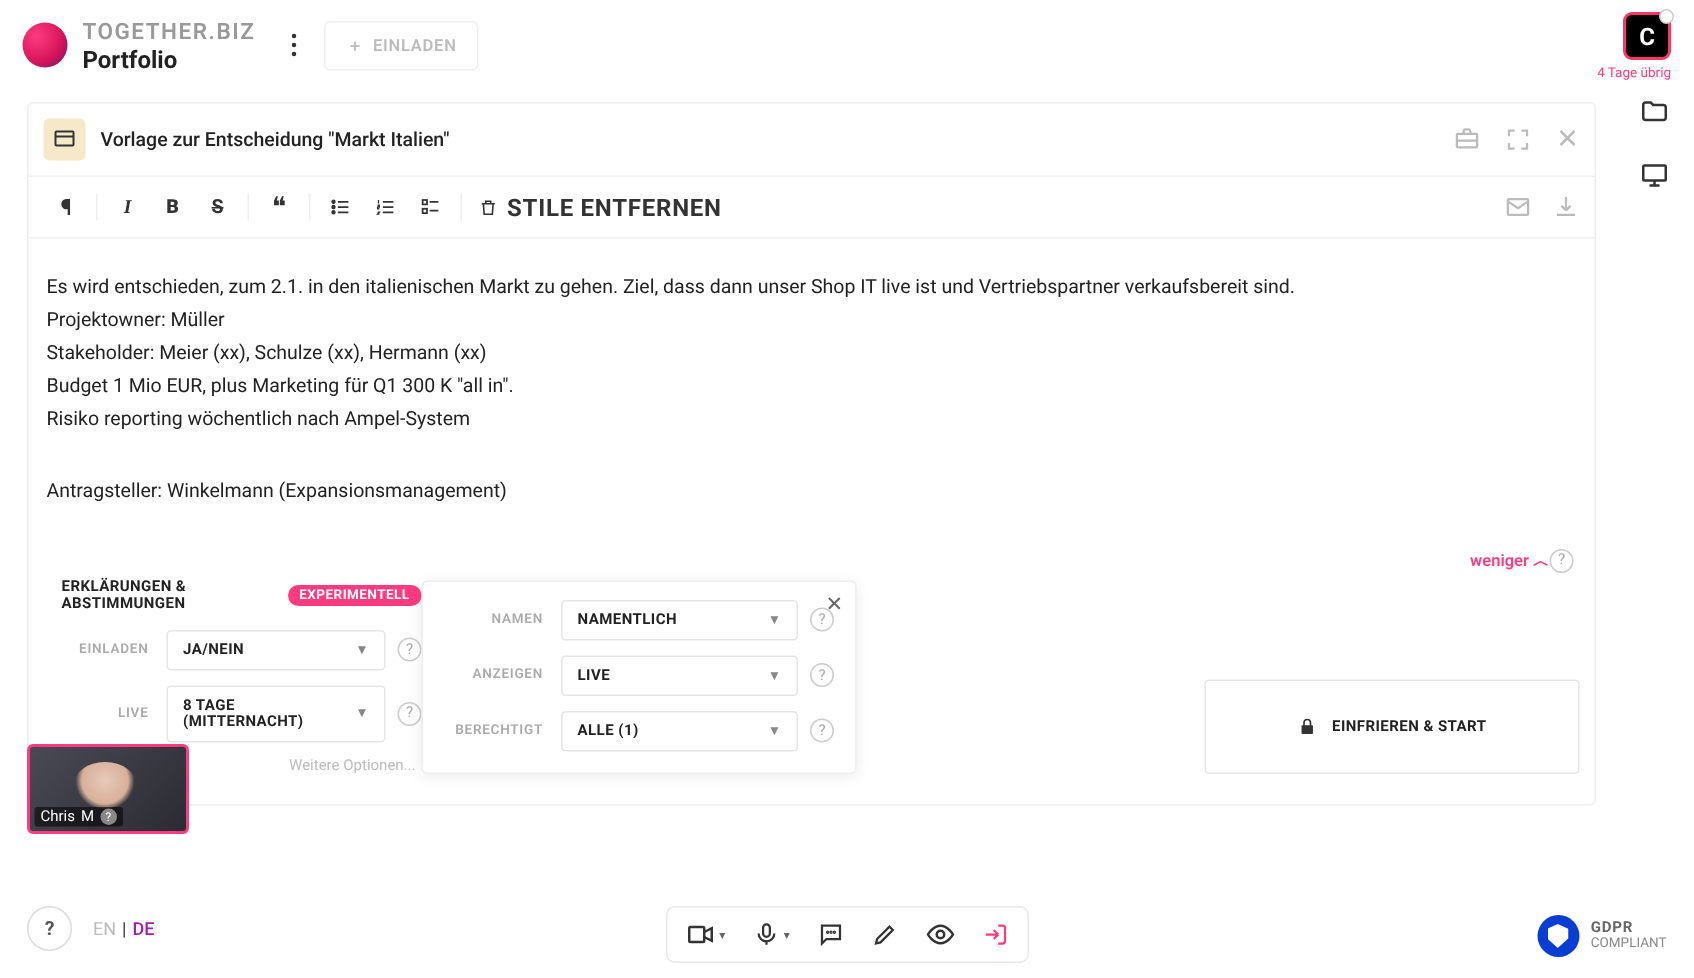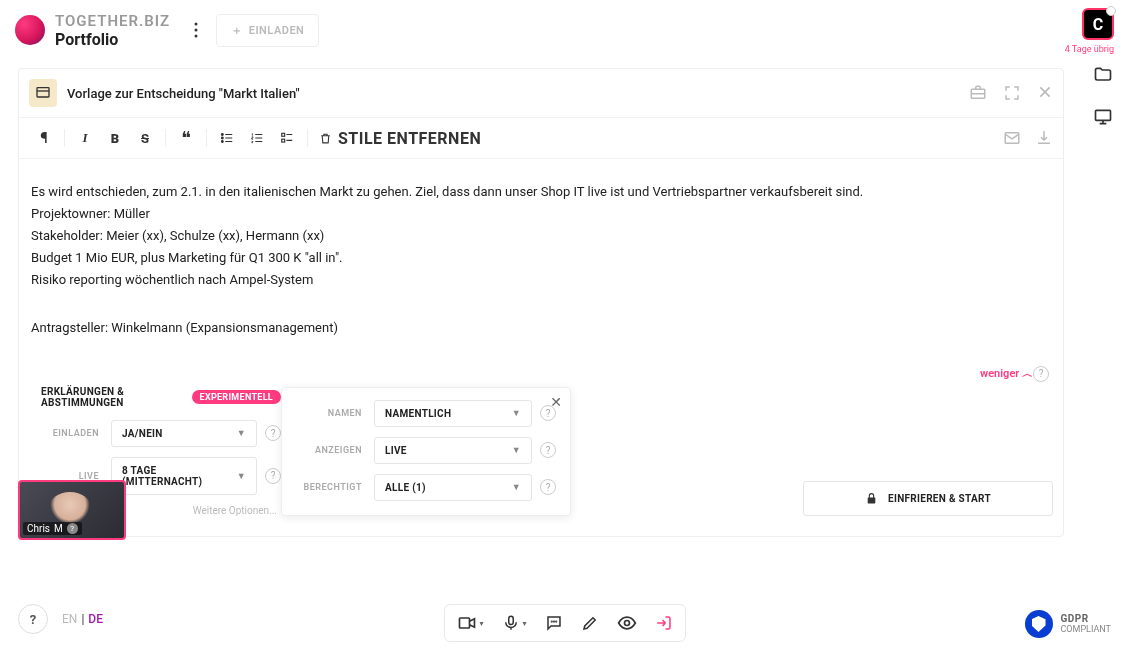--- a/index.html
+++ b/index.html
@@ -58,24 +58,24 @@
   .select { flex: 1; border: 1px solid #e5e5e5; border-radius: 3px; padding: 7px 10px; font-size: 10px; font-weight: 700; letter-spacing: 0.3px; display: flex; align-items: center; justify-content: space-between; cursor: pointer; background: #fff; }
   .select-caret { color: #888; font-size: 9px; }
   .row-help { margin-left: 8px; }
   .more-opts { font-size: 10px; color: #bbb; text-align: right; padding-right: 4px; cursor: pointer; }
 
   .popup { position: relative; width: 290px; background: #fff; border: 1px solid #eee; border-radius: 4px; box-shadow: 0 2px 10px rgba(0,0,0,0.08); padding: 12px 14px 14px 14px; }
   .popup-close { position: absolute; top: 6px; right: 8px; font-size: 14px; color: #666; cursor: pointer; }
   .popup .form-label { width: 78px; text-align: right; }
 
   .freeze-col { flex: 1; display:flex; justify-content:flex-end; }
-  .freeze-btn { width: 250px; border: 1px solid #e5e5e5; border-radius: 3px; padding: 10px; font-size: 10px; font-weight: 700; letter-spacing: 0.3px; display: flex; align-items: center; justify-content: center; gap: 10px; cursor: pointer; background: #fff; }
-
-  
-  .video-thumb { position: absolute; left: 18px; top: 480px; width: 108px; height: 60px; border: 2px solid #ff3b7f; border-radius: 4px; background: linear-gradient(135deg,#4a4a55,#2b2b33); overflow: hidden; }
+  .freeze-btn { width: 250px; border: 1px solid #e5e5e5; border-radius: 3px; padding: 24px; font-size: 10px; font-weight: 700; letter-spacing: 0.3px; display: flex; align-items: center; justify-content: center; gap: 10px; cursor: pointer; background: #fff; }
+
+  
+  .video-thumb { position: absolute; left: 18px; top: 496px; width: 108px; height: 60px; border: 2px solid #ff3b7f; border-radius: 4px; background: linear-gradient(135deg,#4a4a55,#2b2b33); overflow: hidden; }
   .video-label { position: absolute; left: 3px; bottom: 3px; background: rgba(0,0,0,0.55); color: #fff; font-size: 10px; padding: 1px 4px; border-radius: 2px; display:flex; align-items:center; gap:4px;}
   .video-face { position:absolute; left:28%; top:18%; width:40%; height:55%; background: radial-gradient(circle at 50% 40%, #e8c9b8 0%, #d7b09a 55%, rgba(0,0,0,0) 70%); border-radius:50%; }
 
   
   .bottom { position: absolute; left: 0; right: 0; bottom: 10px; height: 46px; display: flex; align-items: center; padding: 0 18px; }
   .help-btn { width: 30px; height: 30px; border: 1px solid #ddd; border-radius: 50%; display: flex; align-items: center; justify-content: center; color: #555; cursor: pointer; margin-right: 14px; font-weight:700; }
   .lang { font-size: 12px; color: #bbb; }
   .lang .active { color: #a21caf; font-weight: 500; }
   .lang .sep { margin: 0 4px; color: #333; }
   .center-toolbar { position: absolute; left: 50%; transform: translateX(-50%); bottom: 10px; border: 1px solid #e8e8e8; border-radius: 6px; padding: 8px 12px; display: flex; align-items: center; gap: 18px; background: #fff; }

